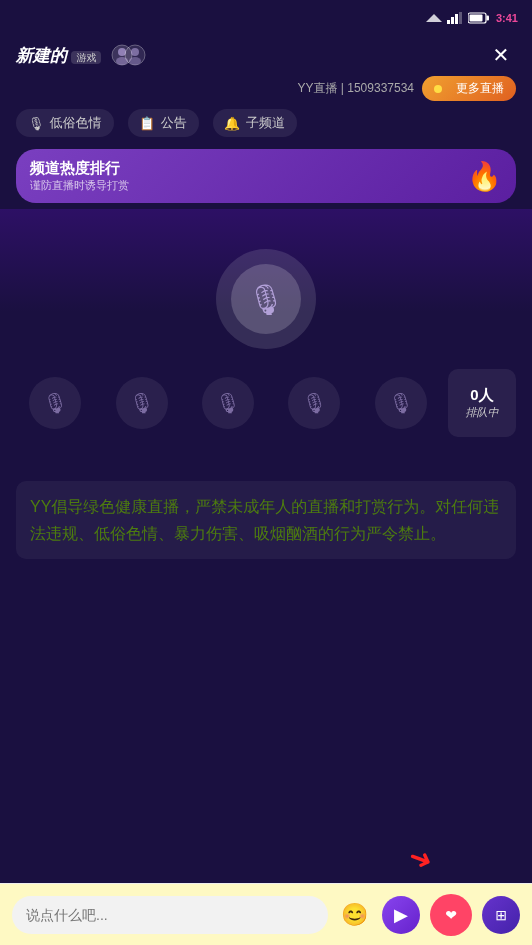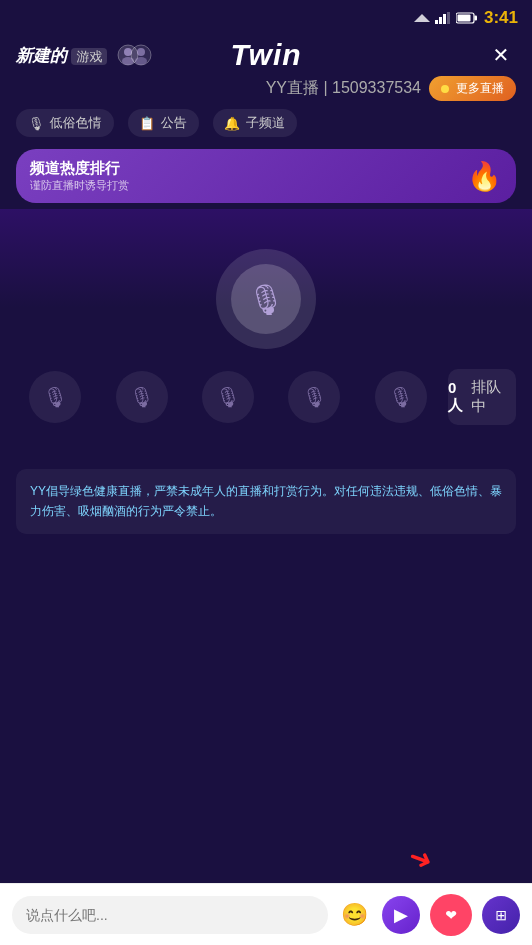--- a/index.html
+++ b/index.html
@@ -22,22 +22,22 @@
       justify-content: flex-end;
       padding: 0 14px;
       gap: 6px;
     }
     .status-bar-icons {
       display: flex;
       align-items: center;
       gap: 5px;
     }
     .status-time {
-      color: #eab308;
-      font-size: 17px;
+      color: #ec4899;
+      font-size: 11px;
       font-weight: 600;
     }
 
     
     .header {
       display: flex;
       align-items: center;
       justify-content: space-between;
       padding: 4px 16px 4px 16px;
       background: #1a1040;
@@ -50,21 +50,21 @@
     .room-title-block {}
     .room-name {
       color: #fff;
       font-size: 17px;
       font-weight: bold;
       font-style: italic;
     }
     .room-tag {
       background: rgba(255,255,255,0.15);
       color: #ccc;
-      font-size: 13px;
+      font-size: 10px;
       border-radius: 4px;
       padding: 1px 5px;
     }
     .twin-label {
       color: #fff;
       font-size: 30px;
       font-weight: bold;
       font-style: italic;
       letter-spacing: 1px;
     }
@@ -79,29 +79,29 @@
     
     .yy-bar {
       display: flex;
       align-items: center;
       justify-content: flex-end;
       padding: 2px 16px;
       gap: 8px;
     }
     .yy-bar-text {
       color: #aaa;
-      font-size: 16px;
+      font-size: 12px;
     }
     .yy-more-live {
       background: linear-gradient(135deg, #f0a030, #e06020);
       border-radius: 14px;
       padding: 4px 12px;
       display: flex;
       align-items: center;
-      gap: 7px;
+      gap: 14px;
       cursor: pointer;
     }
     .yy-more-live-dot {
       width: 8px; height: 8px;
       background: #ffdd44;
       border-radius: 50%;
     }
     .yy-more-live-text {
       color: #fff;
       font-size: 12px;
@@ -230,25 +230,25 @@
       align-items: center;
       justify-content: center;
       cursor: pointer;
     }
     .seat-mic-icon {
       font-size: 20px;
       color: rgba(180,160,220,0.6);
     }
     .seat-queue {
       flex: 0 0 68px;
-      height: 56px;
+      height: 68px;
       background: rgba(255,255,255,0.07);
       border-radius: 10px;
       display: flex;
-      flex-direction: row;
+      flex-direction: column;
       align-items: center;
       justify-content: center;
       color: #ccc;
       font-size: 12px;
       cursor: pointer;
     }
     .seat-queue-count {
       font-size: 15px;
       font-weight: bold;
       color: #fff;
@@ -260,33 +260,33 @@
       padding: 14px 16px;
       min-height: 200px;
     }
     .chat-notice {
       background: rgba(255,255,255,0.05);
       border-radius: 10px;
       padding: 12px 14px;
       margin-bottom: 12px;
     }
     .chat-notice-text {
-      color: #7dd3fc;
-      font-size: 12px;
+      color: #4d7c0f;
+      font-size: 16px;
       line-height: 1.7;
     }
 
     
     .bottom-bar {
       position: absolute;
       bottom: 0;
       left: 0;
       right: 0;
       height: 62px;
-      background: #ffffff;
+      background: #fef9c3;
       display: flex;
       align-items: center;
       padding: 0 12px;
       gap: 10px;
       border-top: 1px solid #eee;
     }
     .chat-input {
       flex: 1;
       height: 38px;
       background: #f2f2f2;
@@ -373,23 +373,20 @@
     <svg width="38" height="28" viewBox="0 0 38 28">
       <circle cx="13" cy="14" r="10" fill="rgba(255,255,255,0.15)" stroke="rgba(255,255,255,0.3)" stroke-width="1"></circle>
       <circle cx="13" cy="11" r="4" fill="rgba(200,180,240,0.6)"></circle>
       <ellipse cx="13" cy="20" rx="6" ry="4" fill="rgba(200,180,240,0.4)"></ellipse>
       <circle cx="26" cy="14" r="10" fill="rgba(255,255,255,0.1)" stroke="rgba(255,255,255,0.3)" stroke-width="1"></circle>
       <circle cx="26" cy="11" r="4" fill="rgba(200,180,240,0.5)"></circle>
       <ellipse cx="26" cy="20" rx="6" ry="4" fill="rgba(200,180,240,0.35)"></ellipse>
     </svg>
   </div>
 
-  <div style="position:absolute; left:50%; transform:translateX(-50%);">
-    <span class="twin-label">Twin</span>
-  </div>
   <div class="close-btn">✕</div>
 </div>
 
 <div class="yy-bar">
   <span class="yy-bar-text">YY直播 | 1509337534</span>
   <div class="yy-more-live">
     <div class="yy-more-live-dot"></div>
     <span class="yy-more-live-text">更多直播</span>
   </div>
 </div>
@@ -449,21 +446,21 @@
         <span class="seat-mic-icon">🎙</span>
       </div>
     </div>
     <div class="seat-item">
       <div class="seat-icon-circle">
         <span class="seat-mic-icon">🎙</span>
       </div>
     </div>
     <div class="seat-queue">
       <span class="seat-queue-count">0人</span>
-      <span style="color:#ccc;font-size:15px;">排队中</span>
+      <span style="color:#ccc;font-size:11px;font-style:italic;">排队中</span>
     </div>
   </div>
 </div>
 
 <div class="chat-area">
   <div class="chat-notice">
     <span class="chat-notice-text">YY倡导绿色健康直播，严禁未成年人的直播和打赏行为。对任何违法违规、低俗色情、暴力伤害、吸烟酗酒的行为严令禁止。</span>
   </div>
 </div>
 

